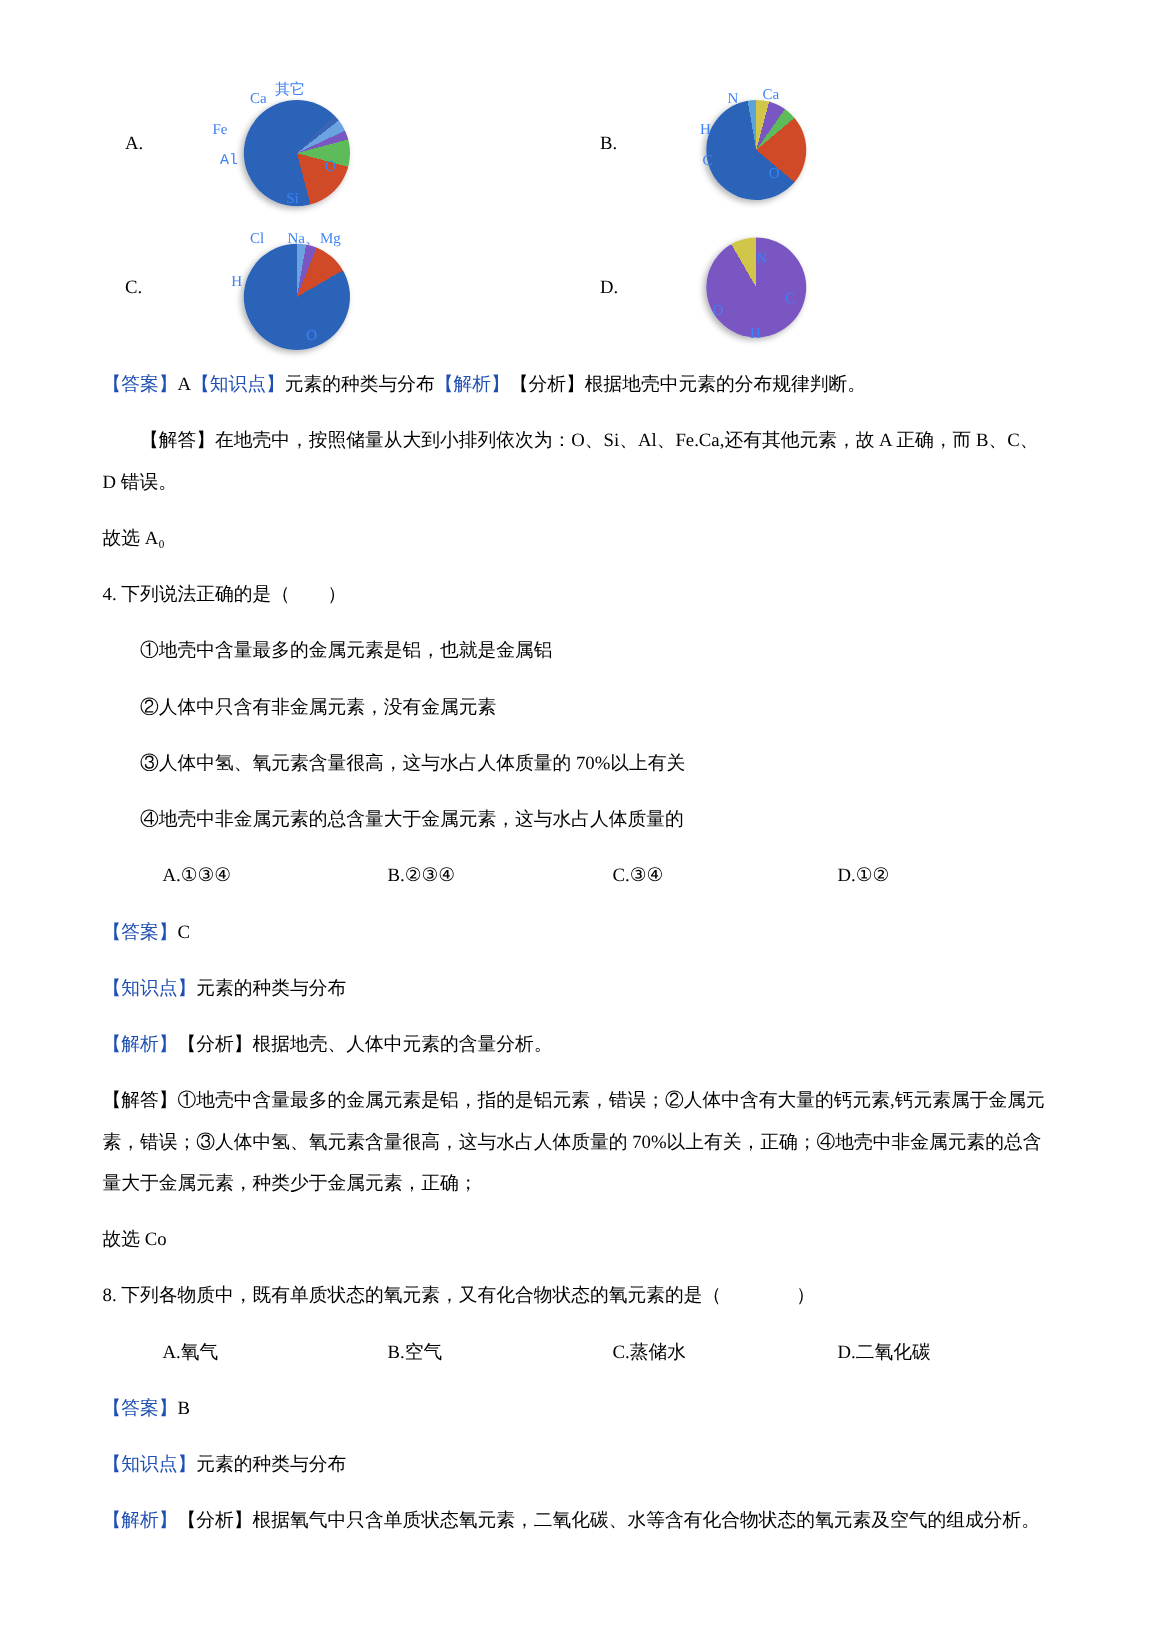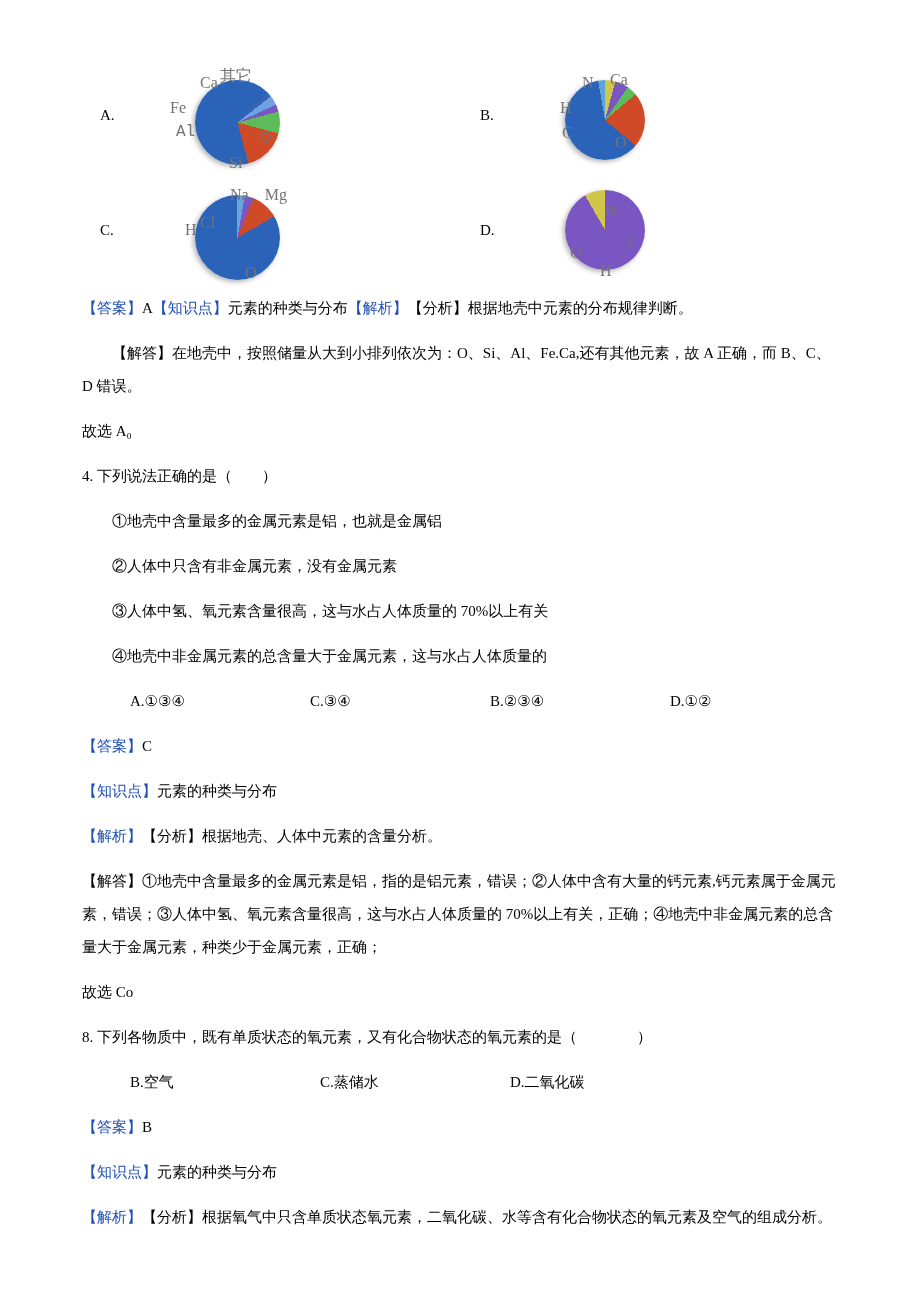--- a/index.html
+++ b/index.html
@@ -98,22 +98,22 @@
     background: conic-gradient(
       #7a56c3 330deg 40deg,
       #2b63b8 40deg 130deg,
       #d04a27 130deg 170deg,
       #5dbb5a 170deg 245deg,
       #d1c54a 245deg 330deg
     );
   }
   .lb {
     position: absolute;
-    font-size: 16px;
-    color: #737373;
+    font-size: 12px;
+    color: #3b82f6;
   }
   .blue { color: #1f4fb3; }
   .para { margin: 12px; }
   .indent { text-indent: 2em; }
   .choices {
     display: flex;
     padding-left: 60px;
   }
   .choices > div {
     width: 190px;
@@ -146,21 +146,21 @@
       <span class="lb" style="left:95px;top:55px;">O</span>
     </div>
   </div>
 </div>
 
 <div class="option-row">
   <div class="option-left">
     <span class="opt-label">C.</span>
     <div class="pie-c-wrap">
       <div class="pie-circle pie-c"></div>
-      <span class="lb" style="left:60px;top:-3px;margin-top:28px;">Cl</span>
+      <span class="lb" style="left:60px;top:-3px;">Cl</span>
       <span class="lb" style="left:90px;top:-3px;text-align:center;">Na、Mg</span>
       <span class="lb" style="left:45px;top:32px;">H</span>
       <span class="lb" style="left:105px;top:75px;">O</span>
     </div>
   </div>
   <div class="option-right">
     <span class="opt-label">D.</span>
     <div class="pie-d-wrap">
       <div class="pie-circle pie-d"></div>
       <span class="lb" style="left:85px;top:8px;">N</span>
@@ -177,38 +177,39 @@
 <p class="para indent">【解答】在地壳中，按照储量从大到小排列依次为：O、Si、Al、Fe.Ca,还有其他元素，故 A 正确，而 B、C、D 错误。</p>
 <p class="para">故选 A₀</p>
 
 <p class="para">4.  下列说法正确的是（　　）</p>
 <p class="para indent">①地壳中含量最多的金属元素是铝，也就是金属铝</p>
 <p class="para indent">②人体中只含有非金属元素，没有金属元素</p>
 <p class="para indent">③人体中氢、氧元素含量很高，这与水占人体质量的 70%以上有关</p>
 <p class="para indent">④地壳中非金属元素的总含量大于金属元素，这与水占人体质量的</p>
 <div class="choices">
   <div>A.①③④</div>
+  <div>B.②③④</div>
   <div>C.③④</div>
-  <div>B.②③④</div>
   <div>D.①②</div>
 </div>
 <p class="para">
   <span class="blue">【答案】</span><span>C</span>
 </p>
 <p class="para">
   <span class="blue">【知识点】</span><span>元素的种类与分布</span>
 </p>
 <p class="para">
   <span class="blue">【解析】</span><span>【分析】根据地壳、人体中元素的含量分析。</span>
 </p>
 <p class="para">【解答】①地壳中含量最多的金属元素是铝，指的是铝元素，错误；②人体中含有大量的钙元素,钙元素属于金属元素，错误；③人体中氢、氧元素含量很高，这与水占人体质量的 70%以上有关，正确；④地壳中非金属元素的总含量大于金属元素，种类少于金属元素，正确；</p>
 <p class="para">故选 Co</p>
 
 <p class="para">8.  下列各物质中，既有单质状态的氧元素，又有化合物状态的氧元素的是（　　　　）</p>
 <div class="choices">
+  <div>A.氧气</div>
   <div>B.空气</div>
   <div>C.蒸储水</div>
   <div>D.二氧化碳</div>
 </div>
 <p class="para">
   <span class="blue">【答案】</span><span>B</span>
 </p>
 <p class="para">
   <span class="blue">【知识点】</span><span>元素的种类与分布</span>
 </p>

